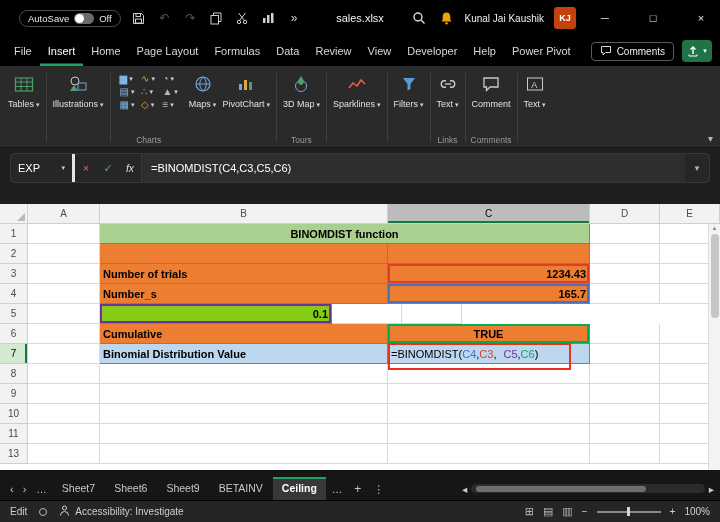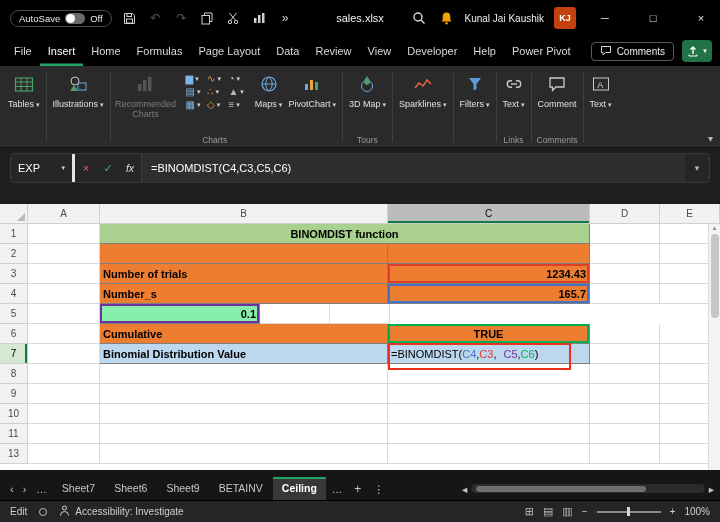--- a/index.html
+++ b/index.html
@@ -2,21 +2,21 @@
 <html><head>
 <meta charset="utf-8">
 <style>
   * { box-sizing: border-box; }
   html,body { margin:0; padding:0; width:720px; height:522px; background:#000; overflow:hidden;
               font-family:"Liberation Sans", sans-serif; }
   .app { width:720px; height:522px; display:flex; flex-direction:column; }
 
   
   .titlebar { height:36px; background:#000; display:flex; align-items:center; gap:9px;
-              padding-left:10px; color:#e8e8e8; position:relative; flex:0 0 auto; }
+              padding-left:19px; color:#e8e8e8; position:relative; flex:0 0 auto; }
   .autosave { display:flex; align-items:center; gap:5px; border:1px solid #4d4d4d; border-radius:11px;
               padding:2px 8px; font-size:9.5px; color:#e8e8e8; }
   .toggle { width:20px; height:11px; border-radius:6px; background:#6b6b6b; position:relative; }
   .toggle::after { content:""; position:absolute; left:1px; top:1px; width:9px; height:9px;
                    border-radius:50%; background:#fff; }
   .qat { width:17px; height:17px; display:flex; align-items:center; justify-content:center;
          font-size:12px; color:#cfcfcf; }
   .qat.disabled { opacity:.4; }
   .title-center { position:absolute; left:50%; transform:translateX(-50%); font-size:11px; color:#f2f2f2; }
   .tb-right { margin-left:auto; display:flex; align-items:center; gap:10px; }
@@ -179,22 +179,22 @@
       <span class="winbtn">─</span>
       <span class="winbtn">□</span>
       <span class="winbtn">×</span>
     </div>
   </div>
 
   <div class="ribbon-tabs">
     <span class="rtab">File</span>
     <span class="rtab active">Insert</span>
     <span class="rtab">Home</span>
+    <span class="rtab">Page Layout</span>
     <span class="rtab">Formulas</span>
-    <span class="rtab">Page Layout</span>
     <span class="rtab">Data</span>
     <span class="rtab">Review</span>
     <span class="rtab">View</span>
     <span class="rtab">Developer</span>
     <span class="rtab">Help</span>
     <span class="rtab">Power Pivot</span>
     <div class="comments-pill">
       <span>
         <svg width="12" height="11">
             <path d="M1.5 1.5 h9 v6 h-5 l-2.5 2.5 v-2.5 h-1.5 Z" fill="none" stroke="#d8d8d8"></path>
@@ -241,35 +241,20 @@
                 <path d="M2 16 L6 10 L10 16 Z" fill="#4f9e6b"></path>
               </svg>
           </span>
           <span><span>Illustrations</span><span class="caret">▾</span></span>
         </div>
       </div>
       <div class="rglabel"></div>
     </div>
     <div class="rsep"></div>
 
-    <div class="rgroup">
-      <div class="rgroup-buttons">
-        <div class="rbtn disabled" style="width:64px;">
-          <span class="ricon">
-            <svg width="20" height="18">
-                <rect x="2" y="9" width="3.5" height="7" fill="#8a8a8a"></rect>
-                <rect x="7" y="5" width="3.5" height="11" fill="#8a8a8a"></rect>
-                <rect x="12" y="2" width="3.5" height="14" fill="#8a8a8a"></rect>
-              </svg>
-          </span>
-          <span>Recommended Charts</span>
-        </div>
-      </div>
-      <div class="rglabel"></div>
-    </div>
 
     <div class="rgroup">
       <div class="rgroup-buttons">
         <div class="minigrid">
           <span class="minibtn">
               <span>▆</span>
               <span class="caret">▾</span>
             </span>
           <span class="minibtn">
               <span>∿</span>
@@ -483,21 +468,21 @@
           <div class="g-cell g-rowhdr" style="width: 28px;">4</div>
           <div class="g-cell" style="width: 72px;"></div>
           <div class="g-cell" style="background: rgb(237, 125, 49); font-weight: bold; border-color: rgb(127, 127, 127); width: 288px;">Number_s</div>
           <div class="g-cell" style="background: rgb(237, 125, 49); font-weight: bold; justify-content: flex-end; border-color: rgb(127, 127, 127); box-shadow: rgb(68, 114, 196) 0px 0px 0px 2px inset; width: 202px;">165.7</div>
           <div class="g-cell" style="width: 70px;"></div>
           <div class="g-cell" style="width: 60px;"></div>
         </div>
         <div class="g-row">
           <div class="g-cell g-rowhdr" style="width: 28px;">5</div>
           <div class="g-cell" style="width: 72px;"></div>
-          <div class="g-cell" style="background: #86efac; font-weight: bold; justify-content: flex-end; border-color: rgb(127, 127, 127); box-shadow: rgb(112, 48, 160) 0px 0px 0px 2px inset; width: 160px;">0.1</div>
+          <div class="g-cell" style="background: #84cc16; font-weight: bold; justify-content: flex-end; border-color: rgb(127, 127, 127); box-shadow: rgb(112, 48, 160) 0px 0px 0px 2px inset; width: 232px;">0.1</div>
           <div class="g-cell" style="width: 70px;"></div>
           <div class="g-cell" style="width: 60px;"></div>
         </div>
         <div class="g-row">
           <div class="g-cell g-rowhdr" style="width: 28px;">6</div>
           <div class="g-cell" style="width: 72px;"></div>
           <div class="g-cell" style="background: rgb(237, 125, 49); font-weight: bold; border-color: rgb(127, 127, 127); width: 288px;">Cumulative</div>
           <div class="g-cell" style="background: rgb(237, 125, 49); font-weight: bold; justify-content: center; border-color: rgb(127, 127, 127); box-shadow: rgb(0, 176, 80) 0px 0px 0px 2px inset; width: 202px;">TRUE</div>
           <div class="g-cell" style="width: 70px;"></div>
           <div class="g-cell" style="width: 60px;"></div>

